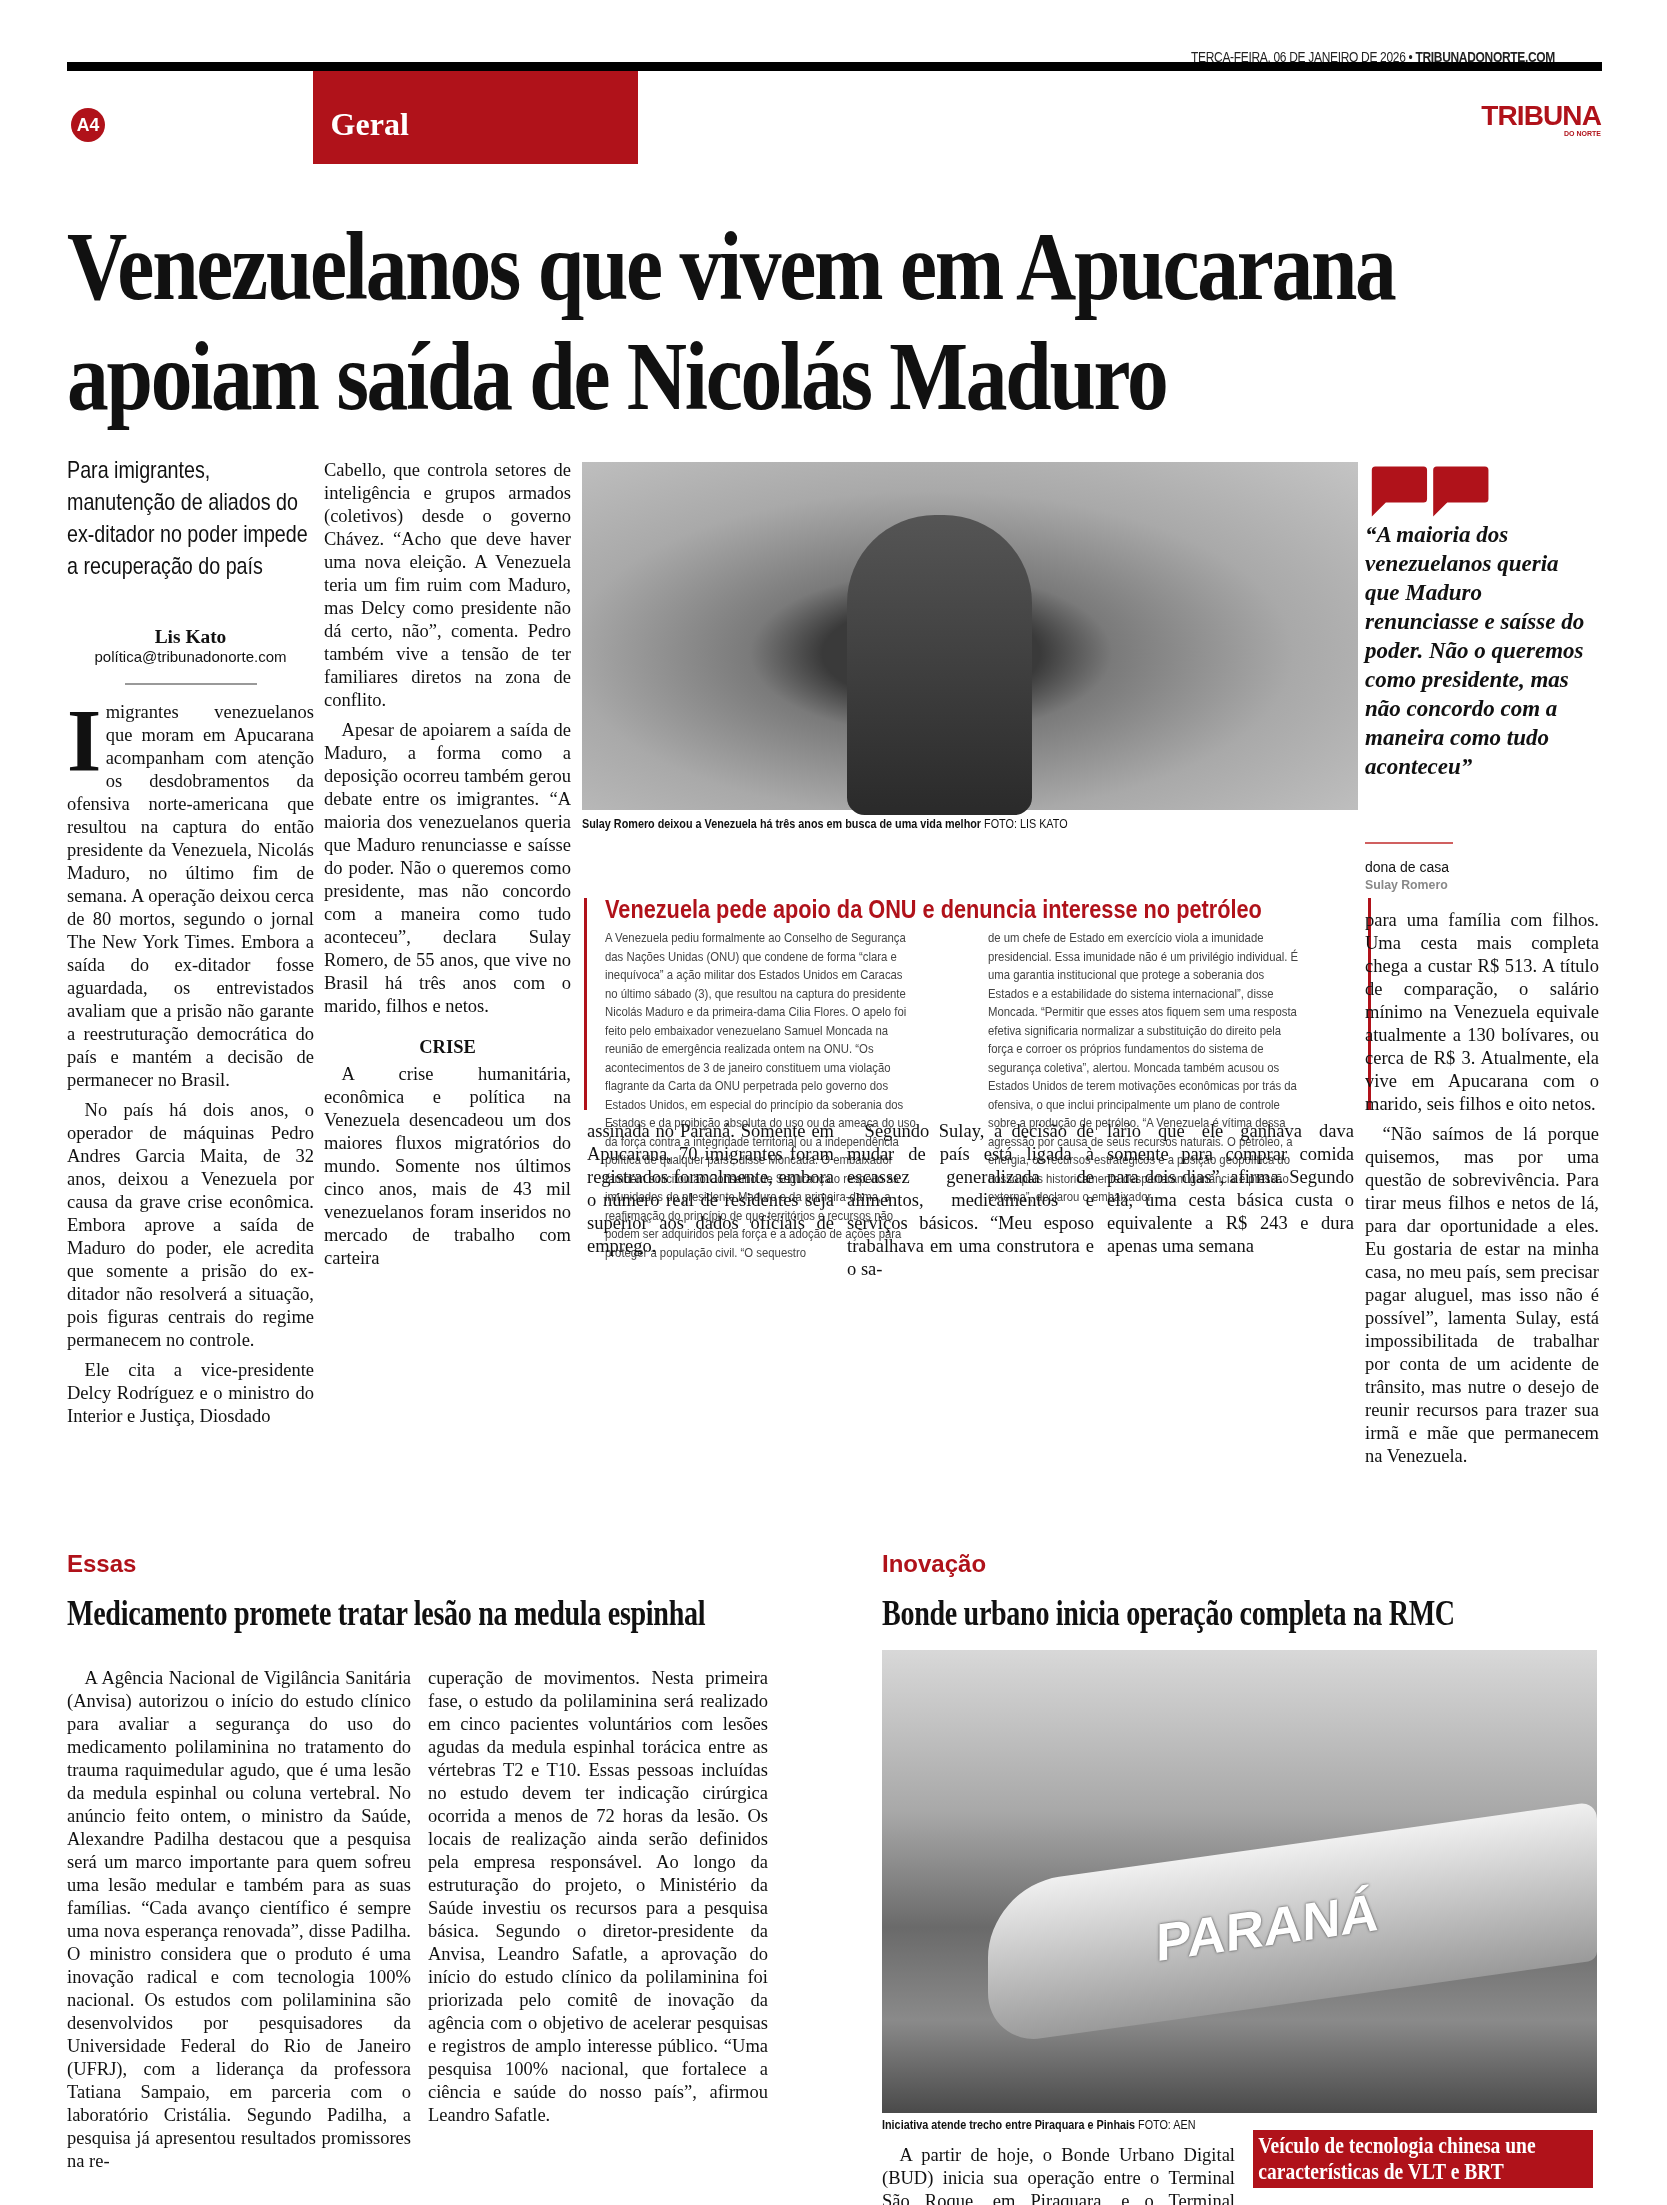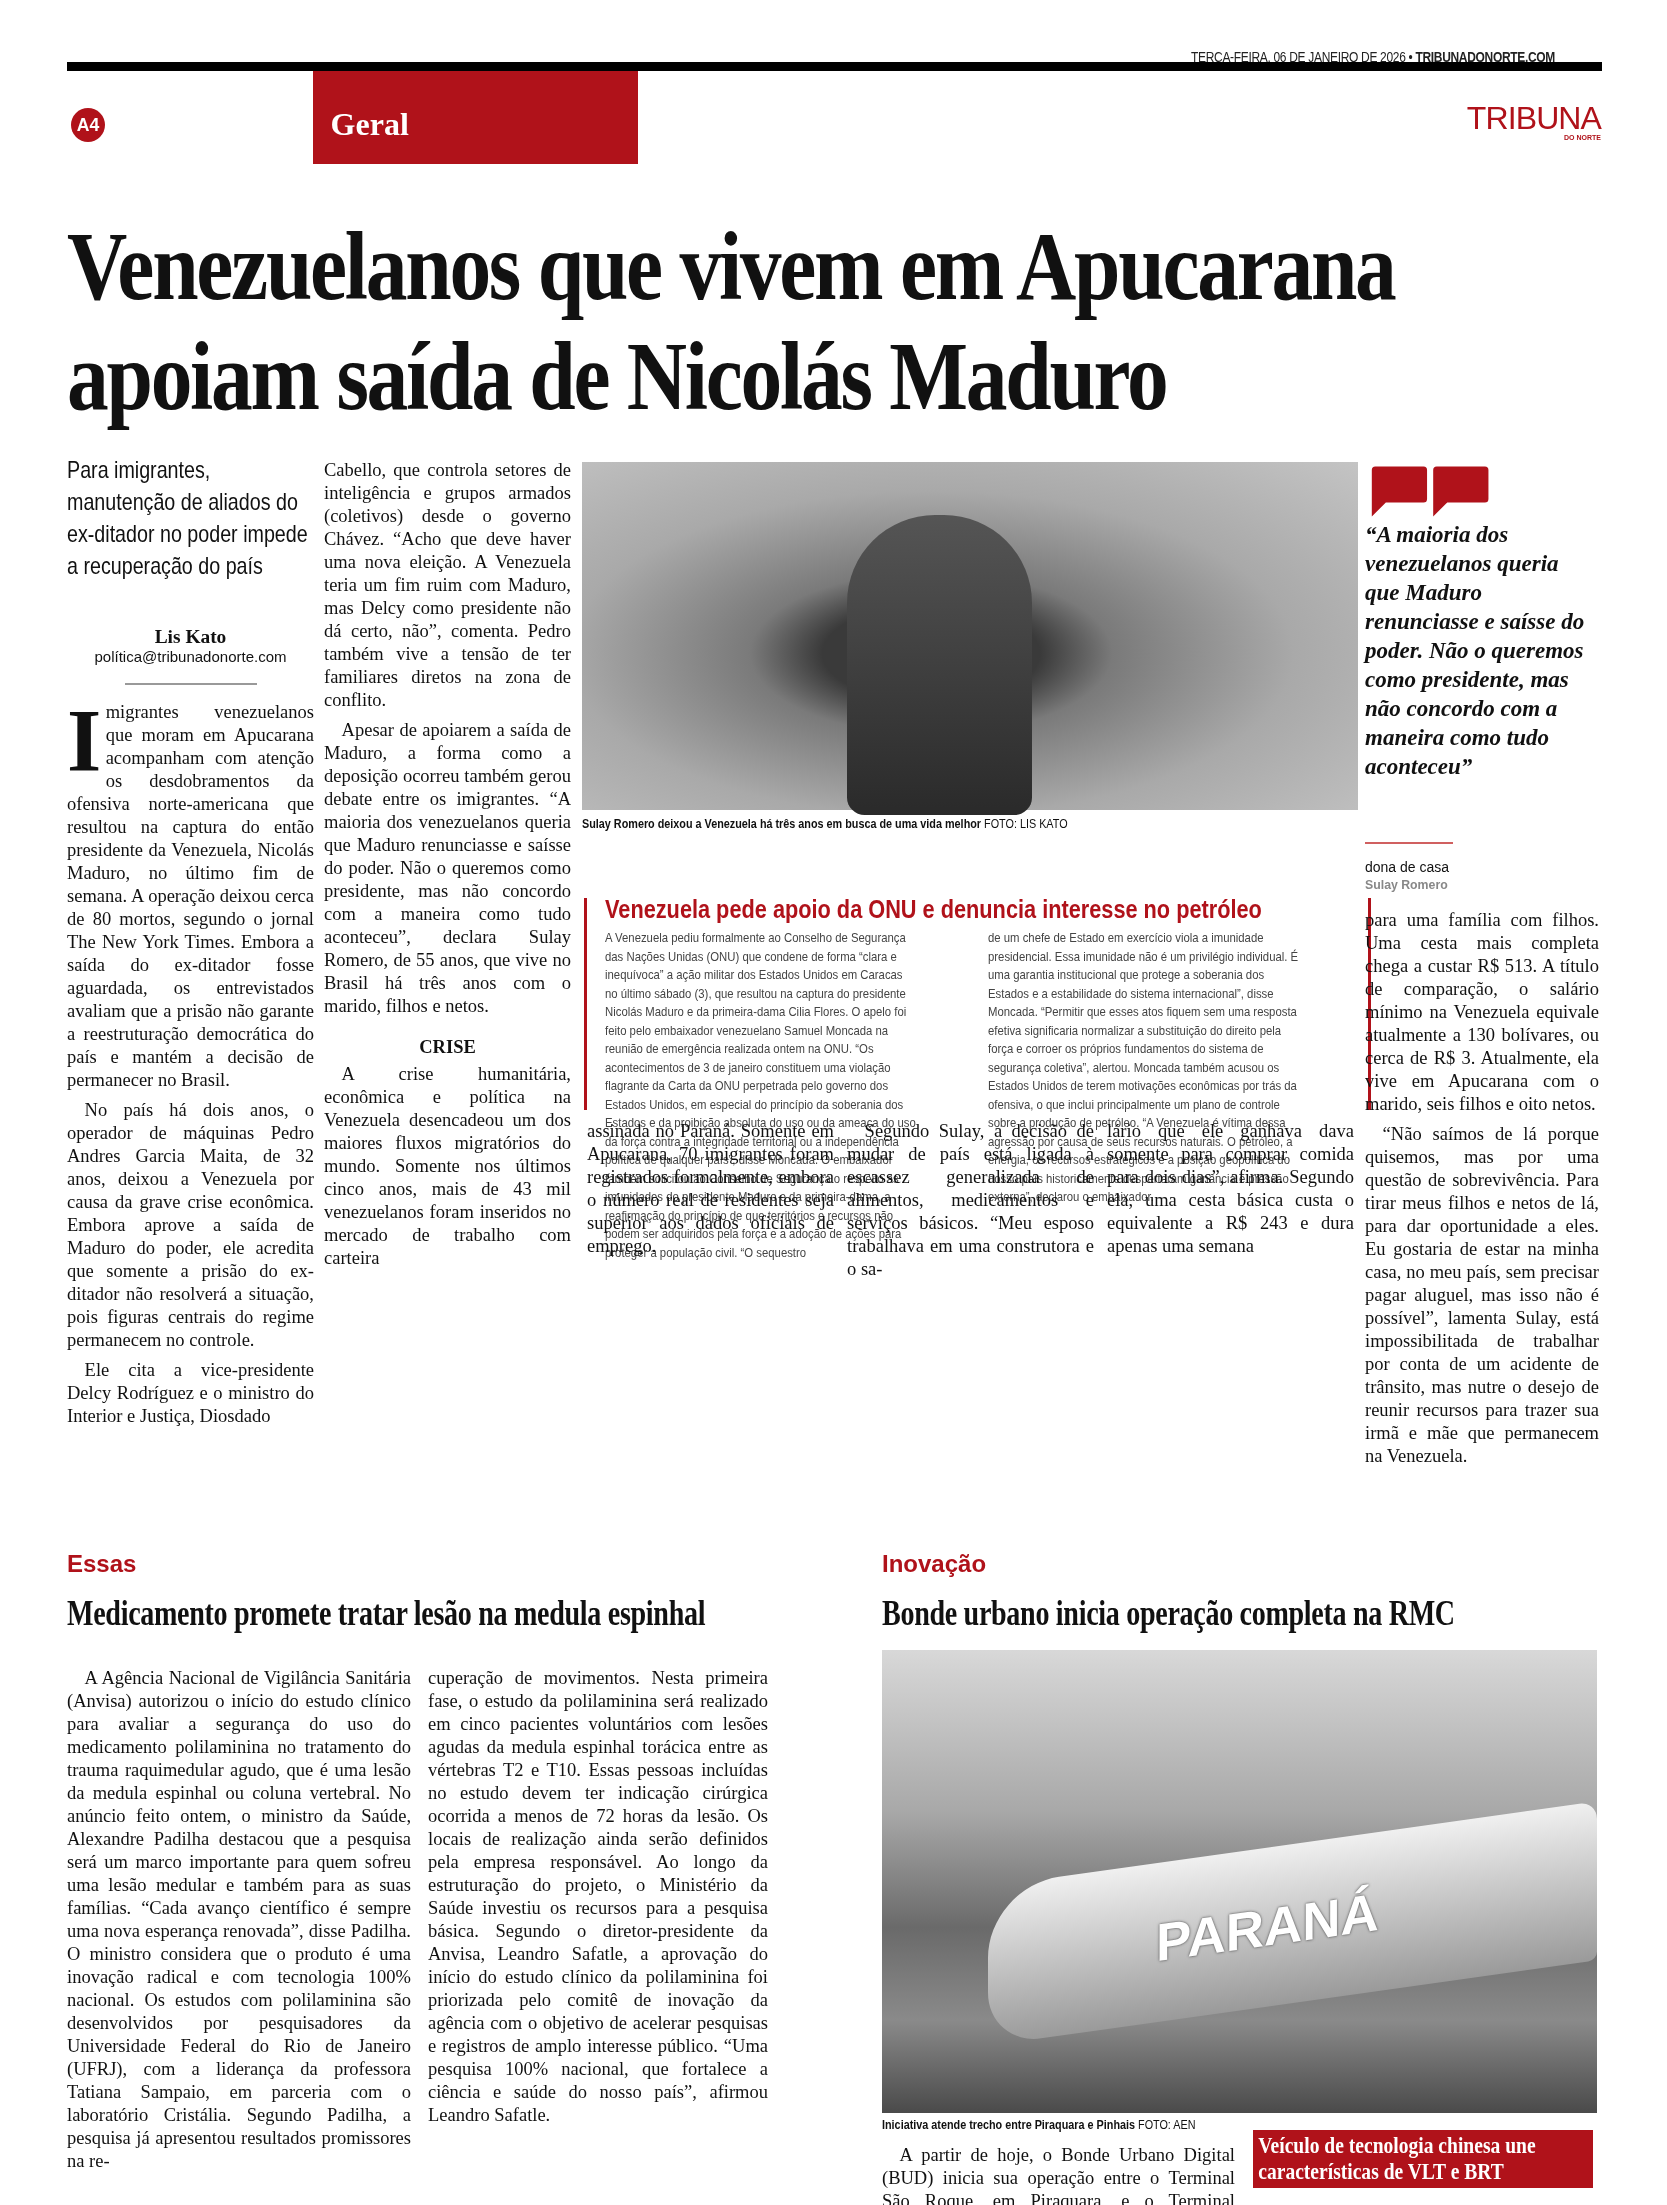--- a/index.html
+++ b/index.html
@@ -8,21 +8,21 @@
   .abs { position:absolute; }
   .topdate { left:1191px; top:48px; font-family:"Liberation Sans", sans-serif; font-size:15px;
              letter-spacing:-0.4px; transform:scaleX(0.8); transform-origin:left top; color:#222; white-space:nowrap; }
   .rule-top { left:67px; top:62px; width:1535px; height:8.8px; background:#000; }
   .pagebadge { left:71px; top:108px; width:34px; height:34px; border-radius:50%; background:#b0121a;
                color:#fff; font-family:"Liberation Sans", sans-serif; font-size:17.6px; font-weight:bold;
                display:flex; align-items:center; justify-content:center; }
   .sectionbar { left:313px; top:71px; width:325px; height:93px; background:#b0121a; }
   .sectionbar span { position:absolute; left:17.6px; top:35px; color:#fff; font-size:32px; font-weight:bold; }
   .logo { right:66px; top:102px; text-align:right; color:#b0121a; font-family:"Liberation Sans", sans-serif; }
-  .logo .t1 { font-size:32px; font-weight:400; letter-spacing:-0.9px; line-height:1; }
+  .logo .t1 { font-size:28px; font-weight:700; letter-spacing:-0.9px; line-height:1; }
   .logo .t2 { font-size:7px; font-weight:bold; }
   h1.mainh { left:67px; top:212px; width:1544px; margin:0; font-size:97px; line-height:110px;
              font-weight:bold; letter-spacing:-2.6px; transform:scaleX(0.86); transform-origin:left top; }
   .deck { left:67px; top:454px; width:256px; font-family:"Liberation Sans", sans-serif; font-size:24px; line-height:32px;
           transform:scaleX(0.82); transform-origin:left top; width:309px; }
   .byline { left:67px; top:626px; width:247px; text-align:center; }
   .byline .name { font-size:19.4px; font-weight:bold; }
   .byline .mail { font-family:"Liberation Sans", sans-serif; font-size:15px; }
   .byline .bar { width:132px; height:2.6px; background:#999; margin:17.6px auto 0; }
   .col { font-size:18.5px; line-height:23px; text-align:justify; hyphens:auto; }

